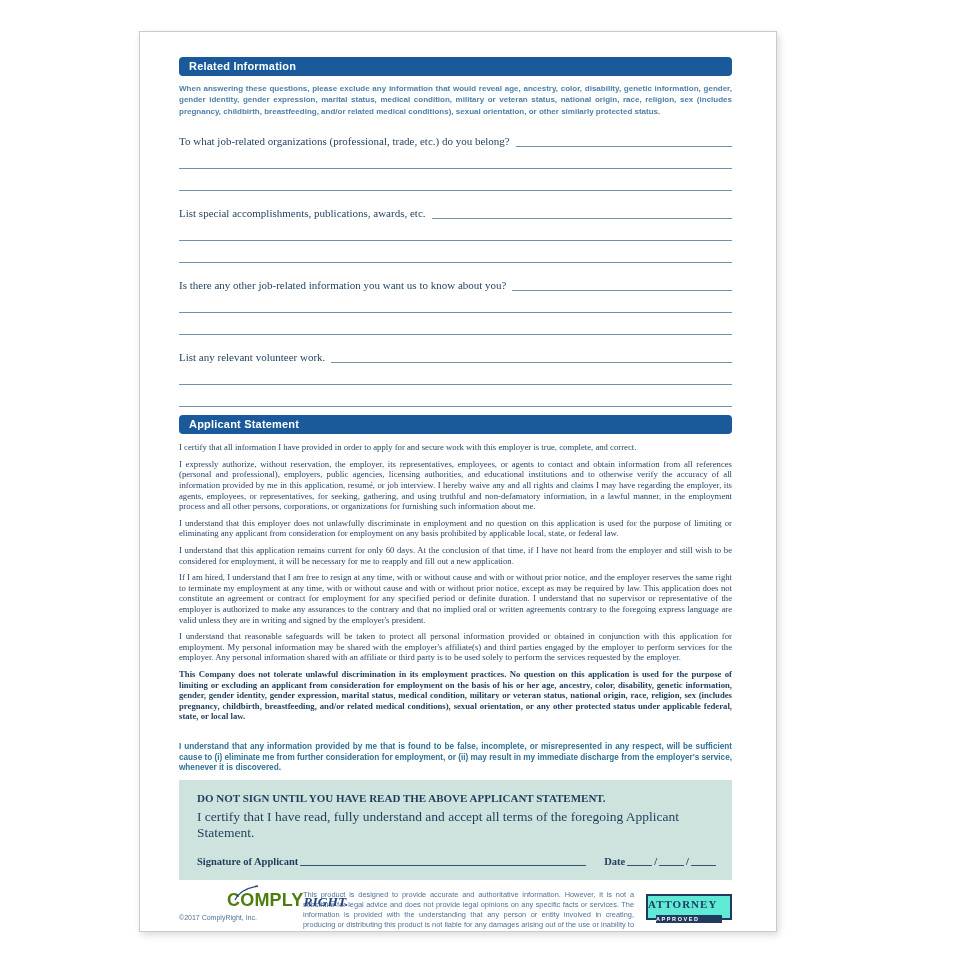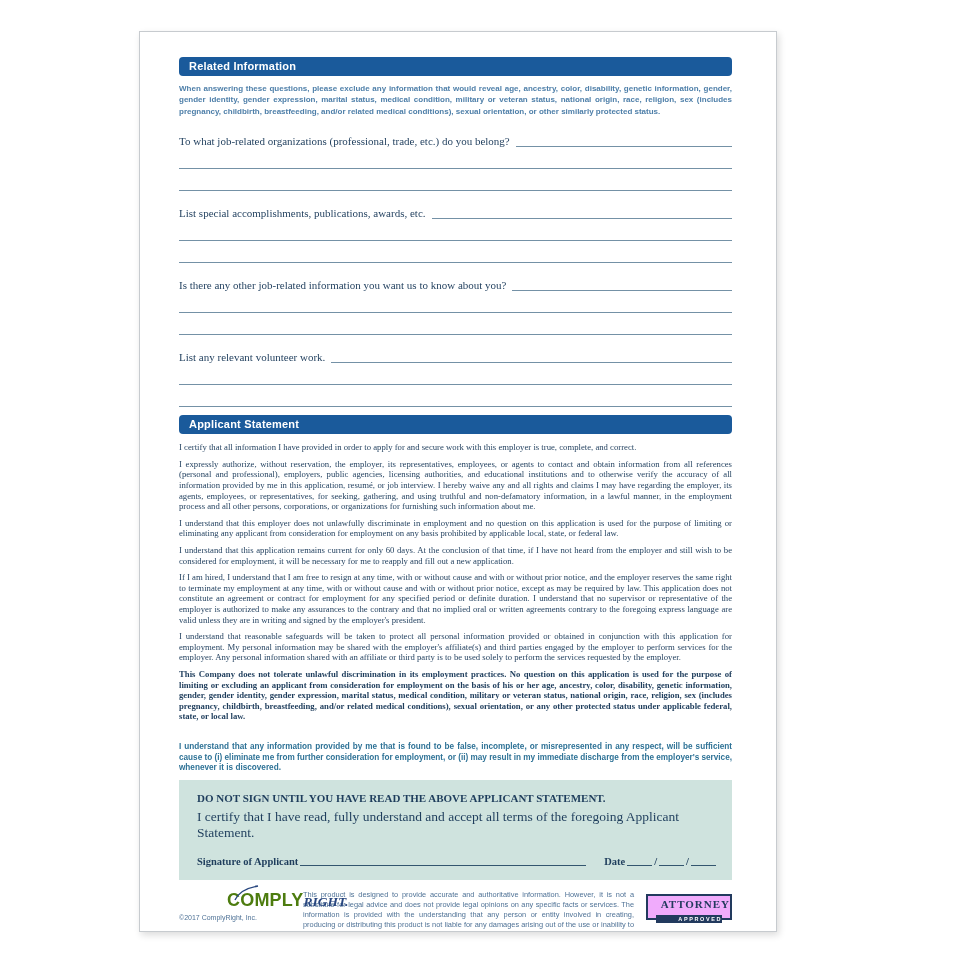--- a/index.html
+++ b/index.html
@@ -73,22 +73,22 @@
   .logo-swoosh{position:absolute;left:54px;top:-5px;}
   .brand-copy{font-size:7px;color:#4f7296;margin-top:6px;}
   .brand-code{font-size:7.5px;font-weight:normal;color:#27457e;margin-top:12px;}
   .disclaimer{
     flex:1;font-size:7.4px;line-height:1.35;color:#4f7296;
     padding:0 12px 0 4px;text-align:justify;
   }
   .note{margin-top:4px;}
   .badge-wrap{width:86px;flex:none;padding-top:4px;}
   .badge-box{
-    border:2px solid #223a5e;background:#f0abfc;position:relative;
-    height:22px;text-align:right;
+    border:2px solid #223a5e;background:#5eead4;position:relative;
+    height:22px;text-align:left;
   }
   .badge-attorney{
     font-family:"Liberation Serif",serif;font-weight:bold;font-size:11px;
     color:#223a5e;letter-spacing:1px;margin-top:2px;
   }
   .badge-approved{
     position:absolute;left:8px;right:8px;bottom:-5px;background:#223a5e;
     color:#fff;font-family:"Liberation Sans",sans-serif;font-weight:bold;
     font-size:5.5px;letter-spacing:1.6px;padding:1.5px 0 1px 0;
   }

